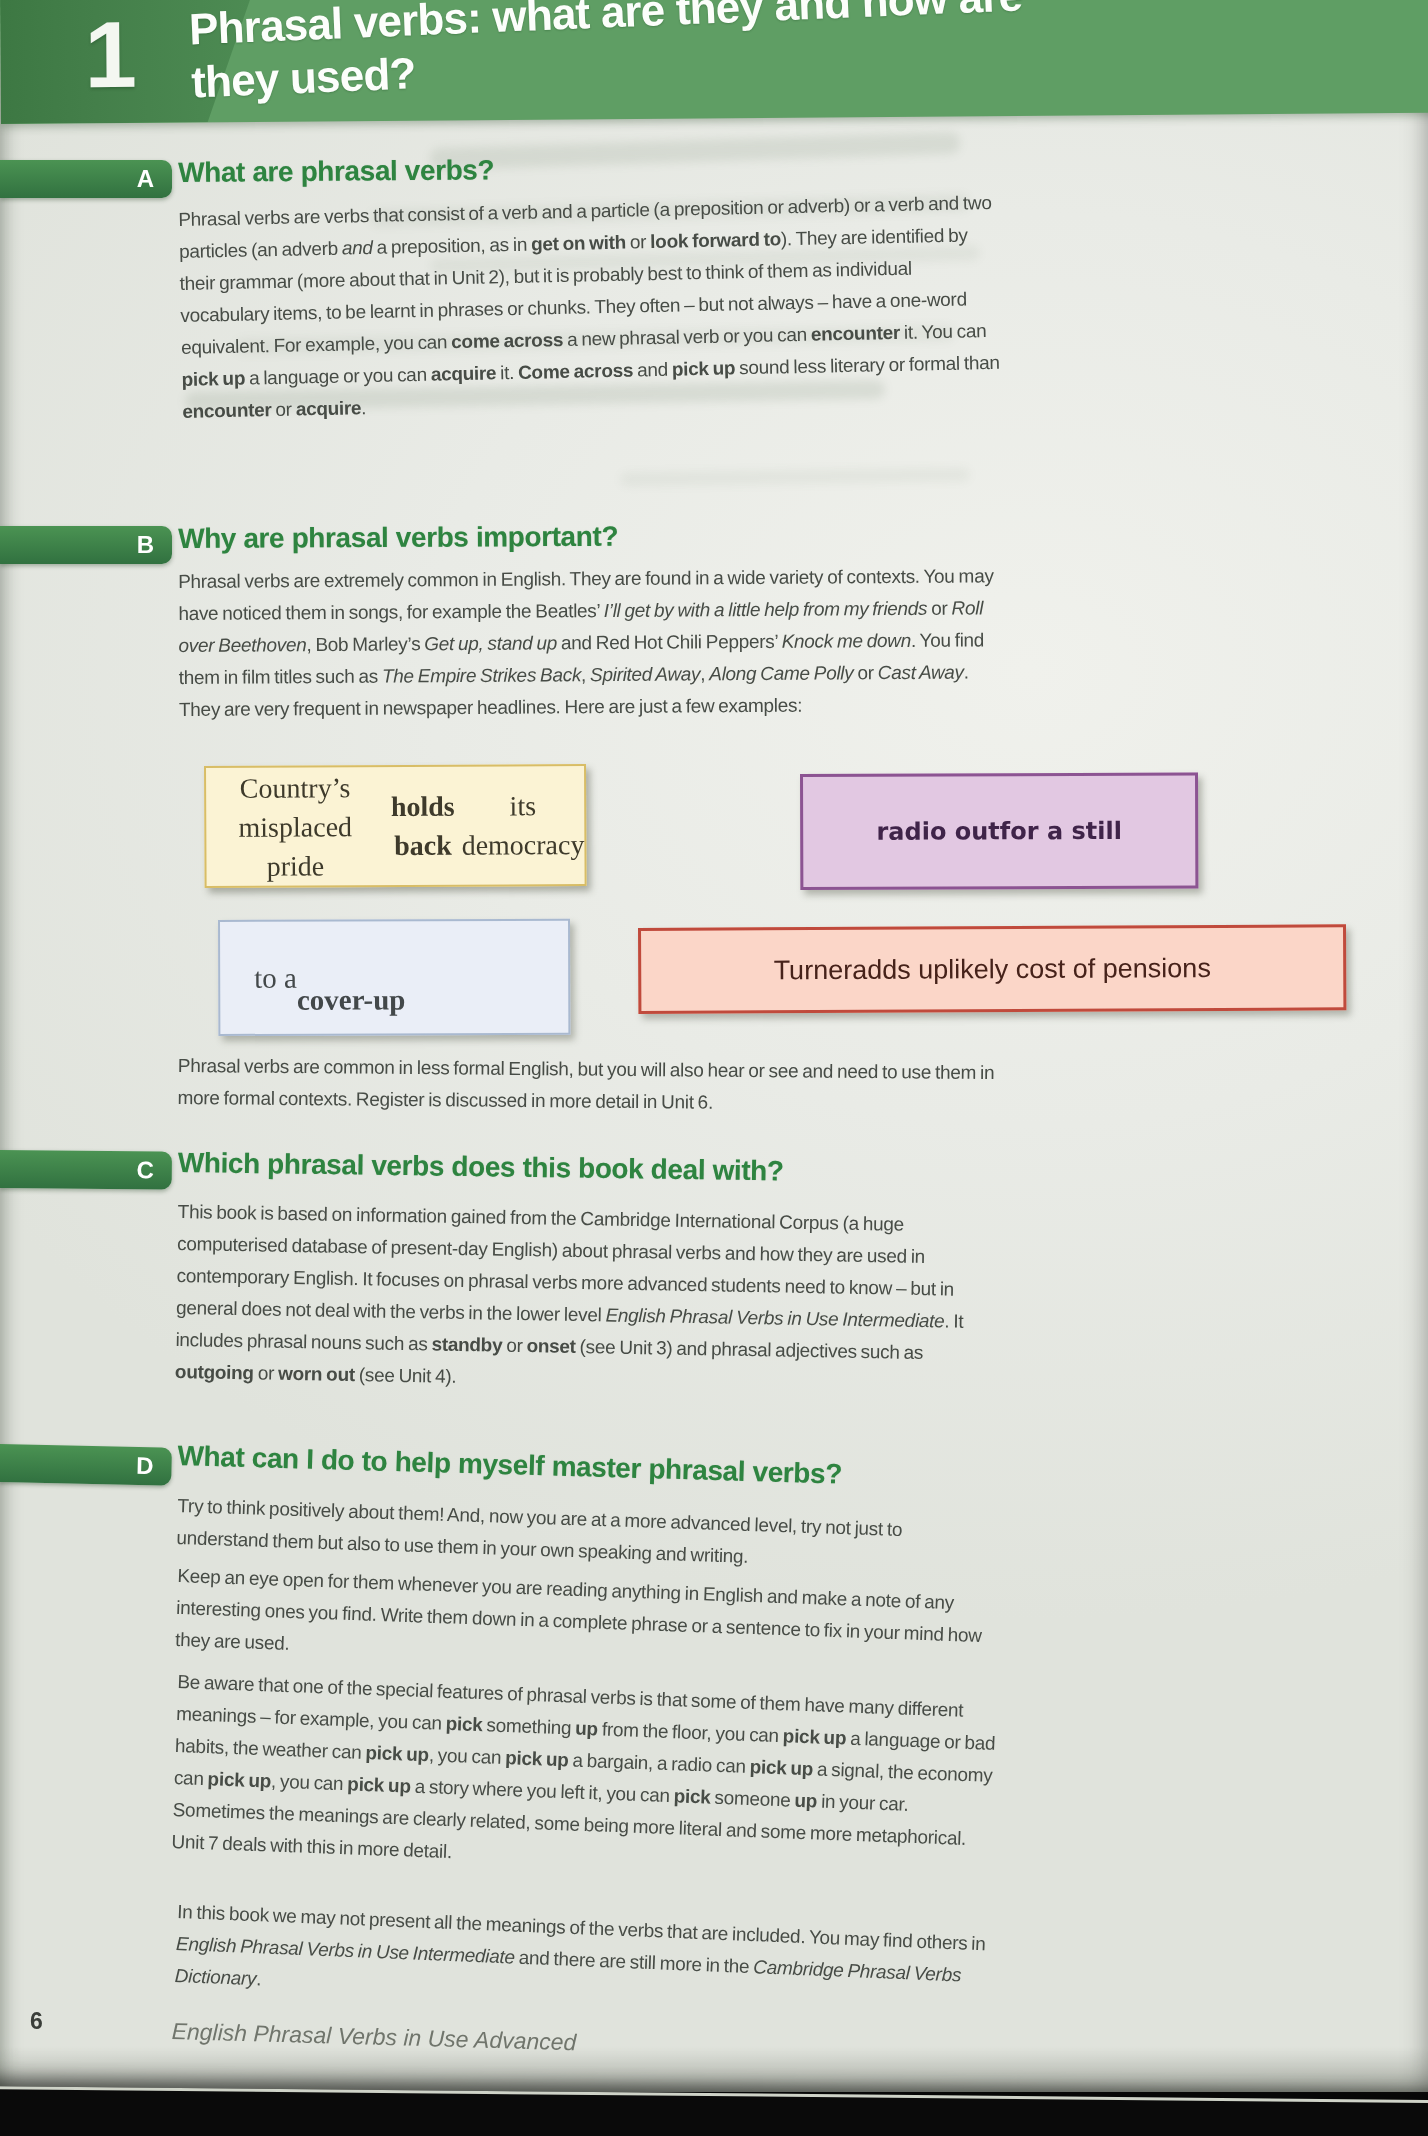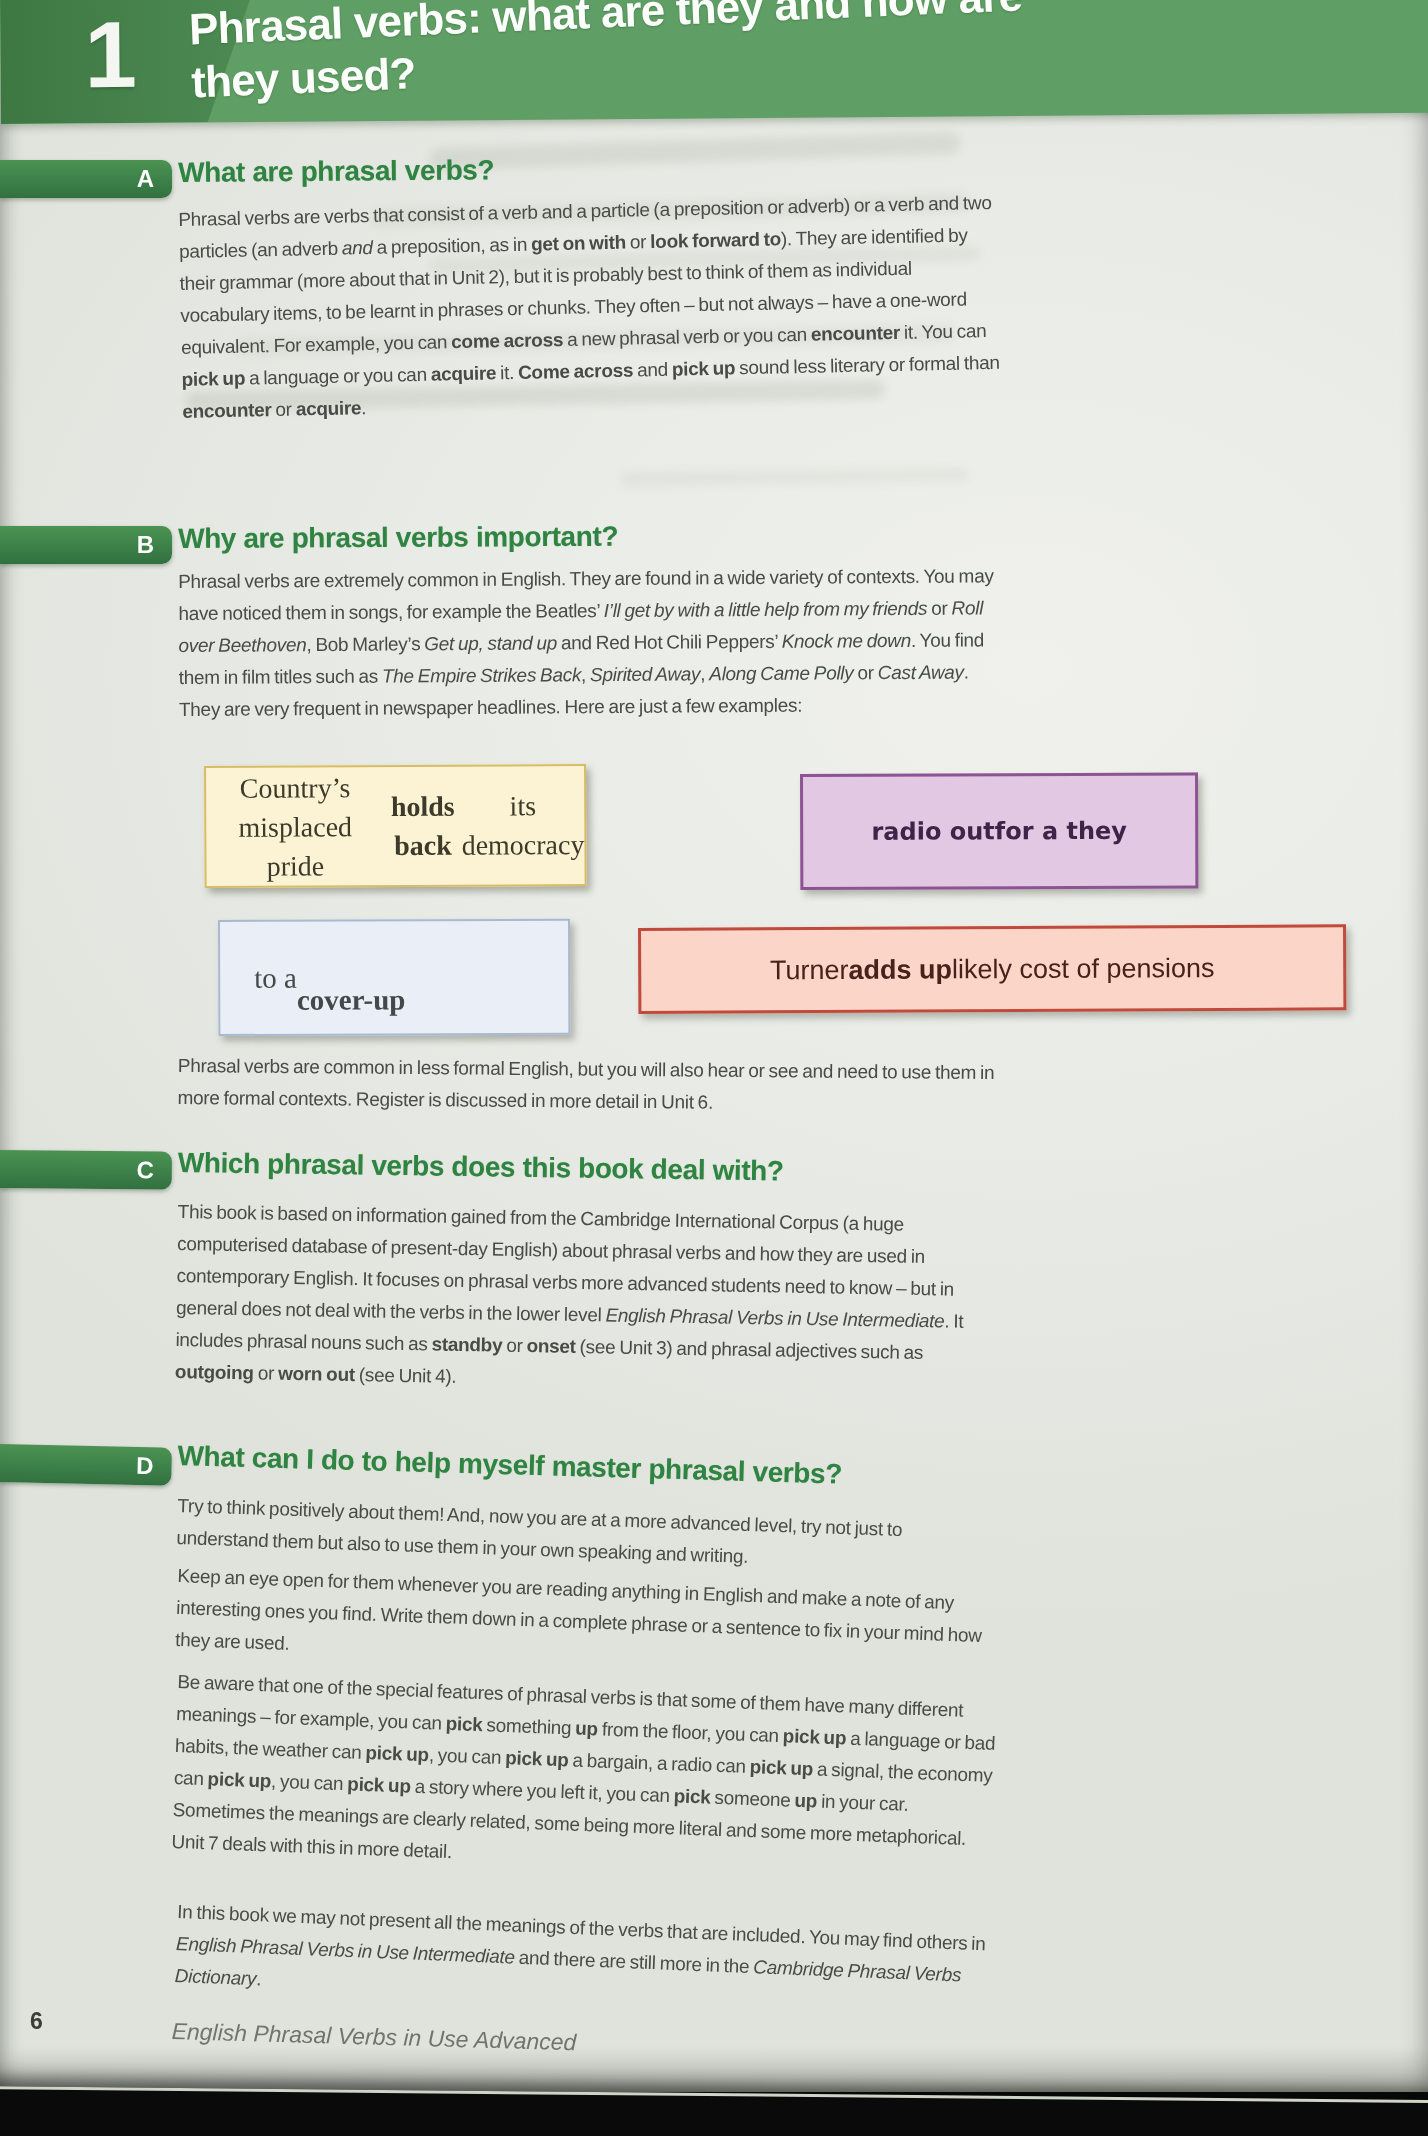--- a/index.html
+++ b/index.html
@@ -82,30 +82,30 @@
 
     <div class="hl hl-yellow" style="left:204px;top:766px;width:382px;height:122px;transform:rotate(-0.3deg);">
         <span>Country’s misplaced pride</span>
         <br>
         <span style="font-weight: 700;">holds back</span>
         <span> its democracy</span>
       </div>
     <div class="hl hl-purple" style="left:800px;top:774px;width:398px;height:116px;transform:rotate(-0.2deg);">
         <br>
         <span style="font-weight: 700;">radio out</span>
-        <span> for a they</span>
+        <span> for a still</span>
       </div>
     <div class="hl hl-blue" style="left:218px;top:920px;width:352px;height:116px;transform:rotate(-0.2deg);">
         <br>
         <span>to a </span>
         <span style="font-weight: 700; margin-top: 43px;">cover-up</span>
       </div>
     <div class="hl hl-pink" style="left:638px;top:928px;width:708px;height:86px;transform:rotate(-0.3deg);">
         <span>Turner </span>
-        <span style="font-weight: 700;">adds up</span>
+        <span style="font-weight: 400;">adds up</span>
         <span> likely cost of pensions</span>
       </div>
 
     <div class="para" style="top:1050px;transform:rotate(0.5deg);"><span>Phrasal verbs are common in less formal English, but you will also hear or see and need to use them in more formal contexts. Register is discussed in more detail in Unit 6.</span></div>
 
     <div class="tab" style="top:1150px;transform:rotate(0.5deg);">C</div>
     <div class="heading" style="top:1147px;transform:rotate(0.8deg);">Which phrasal verbs does this book deal with?</div>
     <div class="para" style="top:1196px;transform:rotate(1.0deg);"><span>This book is based on information gained from the Cambridge International Corpus (a huge computerised database of present-day English) about phrasal verbs and how they are used in contemporary English. It focuses on phrasal verbs more advanced students need to know – but in general does not deal with the verbs in the lower level </span><span style="font-style: italic;">English Phrasal Verbs in Use Intermediate</span><span>. It includes phrasal nouns such as </span><span style="font-weight: 700;">standby</span><span> or </span><span style="font-weight: 700;">onset</span><span> (see Unit 3) and phrasal adjectives such as </span><span style="font-weight: 700;">outgoing</span><span> or </span><span style="font-weight: 700;">worn out</span><span> (see Unit 4).</span></div>
 
     <div class="tab" style="top:1444px;transform:rotate(1.2deg);">D</div>

